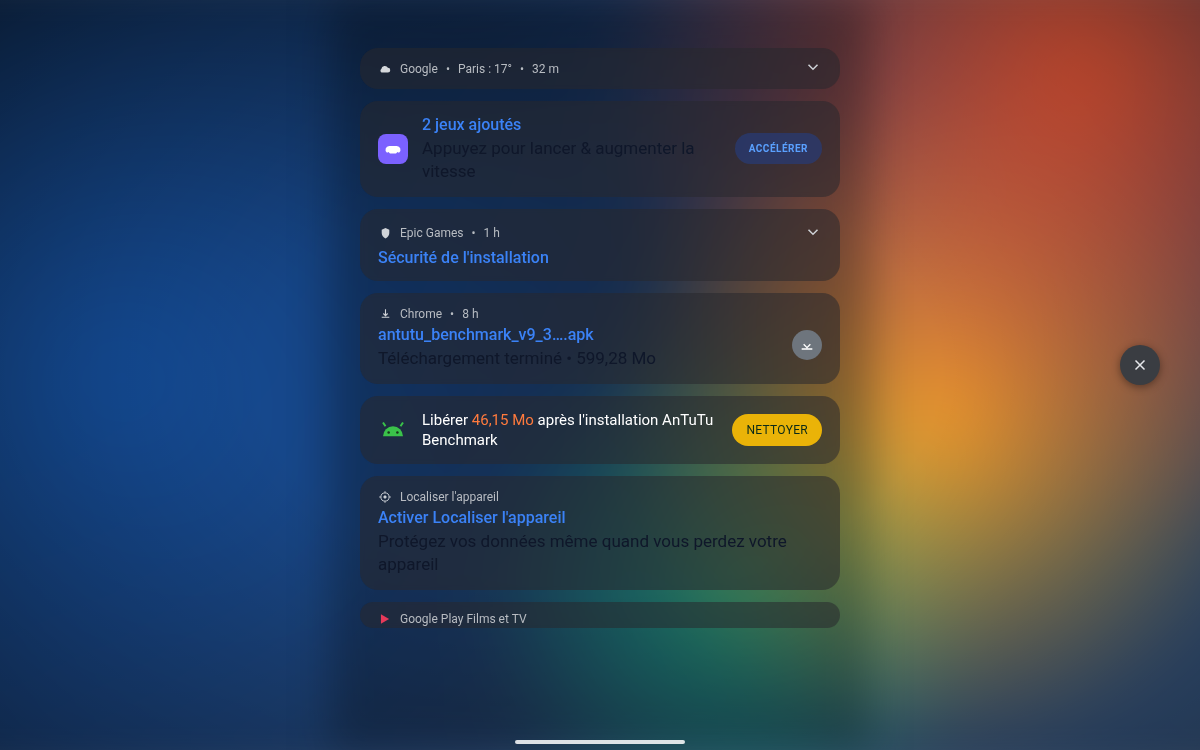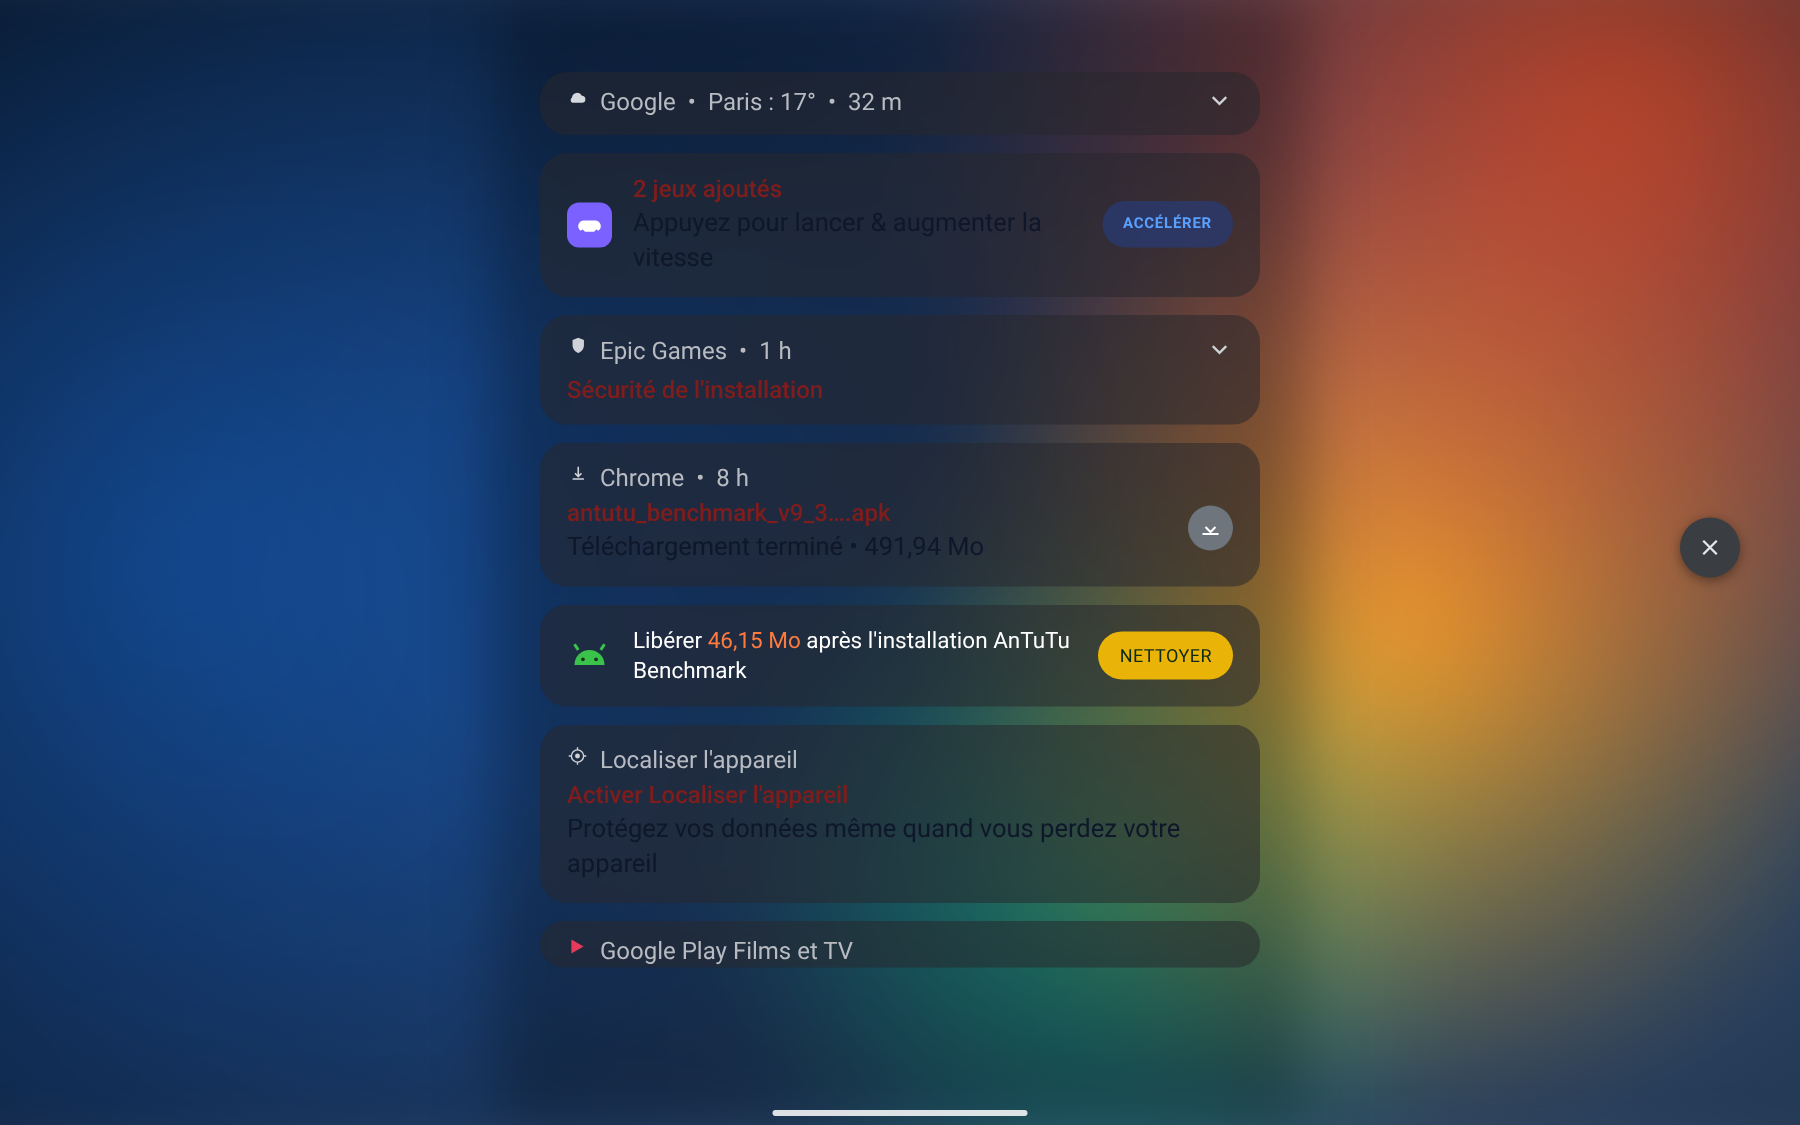--- a/index.html
+++ b/index.html
@@ -34,23 +34,23 @@
   .bell-icon { position:absolute; right:10px; bottom:12px; width:22px; height:22px; }
 
   .card {
     background: rgba(40,40,45,0.55);
     border-radius:18px;
     padding:14px 18px;
     margin-bottom:12px;
     backdrop-filter: blur(2px);
   }
   .card.slim { padding:10px 18px; }
-  .meta-row { display:flex; gap:8px; font-size:16px; color:#b8bcc2; }
+  .meta-row { display:flex; align-items:center; gap:8px; font-size:12px; color:#b8bcc2; }
   .meta-row .chev { margin-left:auto; }
-  .title { font-size:16px; color:#7f1d1d; font-weight:500; margin-top:4px;}
+  .title { font-size:16px; color:#3b82f6; font-weight:500; margin-top:4px;}
   .body  { font-size:17px; color:#0f172a; margin-top:3px; line-height:1.35;}
 
   .games-row { display:flex; align-items:center; gap:14px;}
   .games-icon { width:30px; height:30px; border-radius:8px; background:#7b61ff; display:flex; align-items:center; justify-content:center;}
   .btn-accel { margin-left:auto; background:rgba(40,60,120,0.7); color:#5aa0ff; font-size:10px; font-weight:700; padding:10px 14px; border-radius:20px; letter-spacing:0.5px;}
 
   .dl-row { display:flex; align-items:center; }
   .dl-badge { margin-left:auto; width:30px; height:30px; border-radius:50%; background:#6e757d; display:flex; align-items:center; justify-content:center;}
 
   .clean-row { display:flex; align-items:center; gap:14px; }
@@ -144,21 +144,21 @@
             <path d="M5 19h14M8 12l4 4 4-4M12 4v12"></path>
           </svg>
       </span>
       <span>Chrome</span>
       <span>•</span>
       <span>8 h</span>
     </div>
     <div class="dl-row">
       <div style="flex:1">
         <div class="title">antutu_benchmark_v9_3….apk</div>
-        <div class="body">Téléchargement terminé • 491,94 Mo</div>
+        <div class="body">Téléchargement terminé • 599,28 Mo</div>
       </div>
       <div class="dl-badge">
         <svg viewBox="0 0 24 24" width="16" height="16" fill="none" stroke="#fff" stroke-width="2">
             <path d="M4 18h16M7 11l5 5 5-5"></path>
           </svg>
       </div>
     </div>
   </div>
 
   <div class="card">

